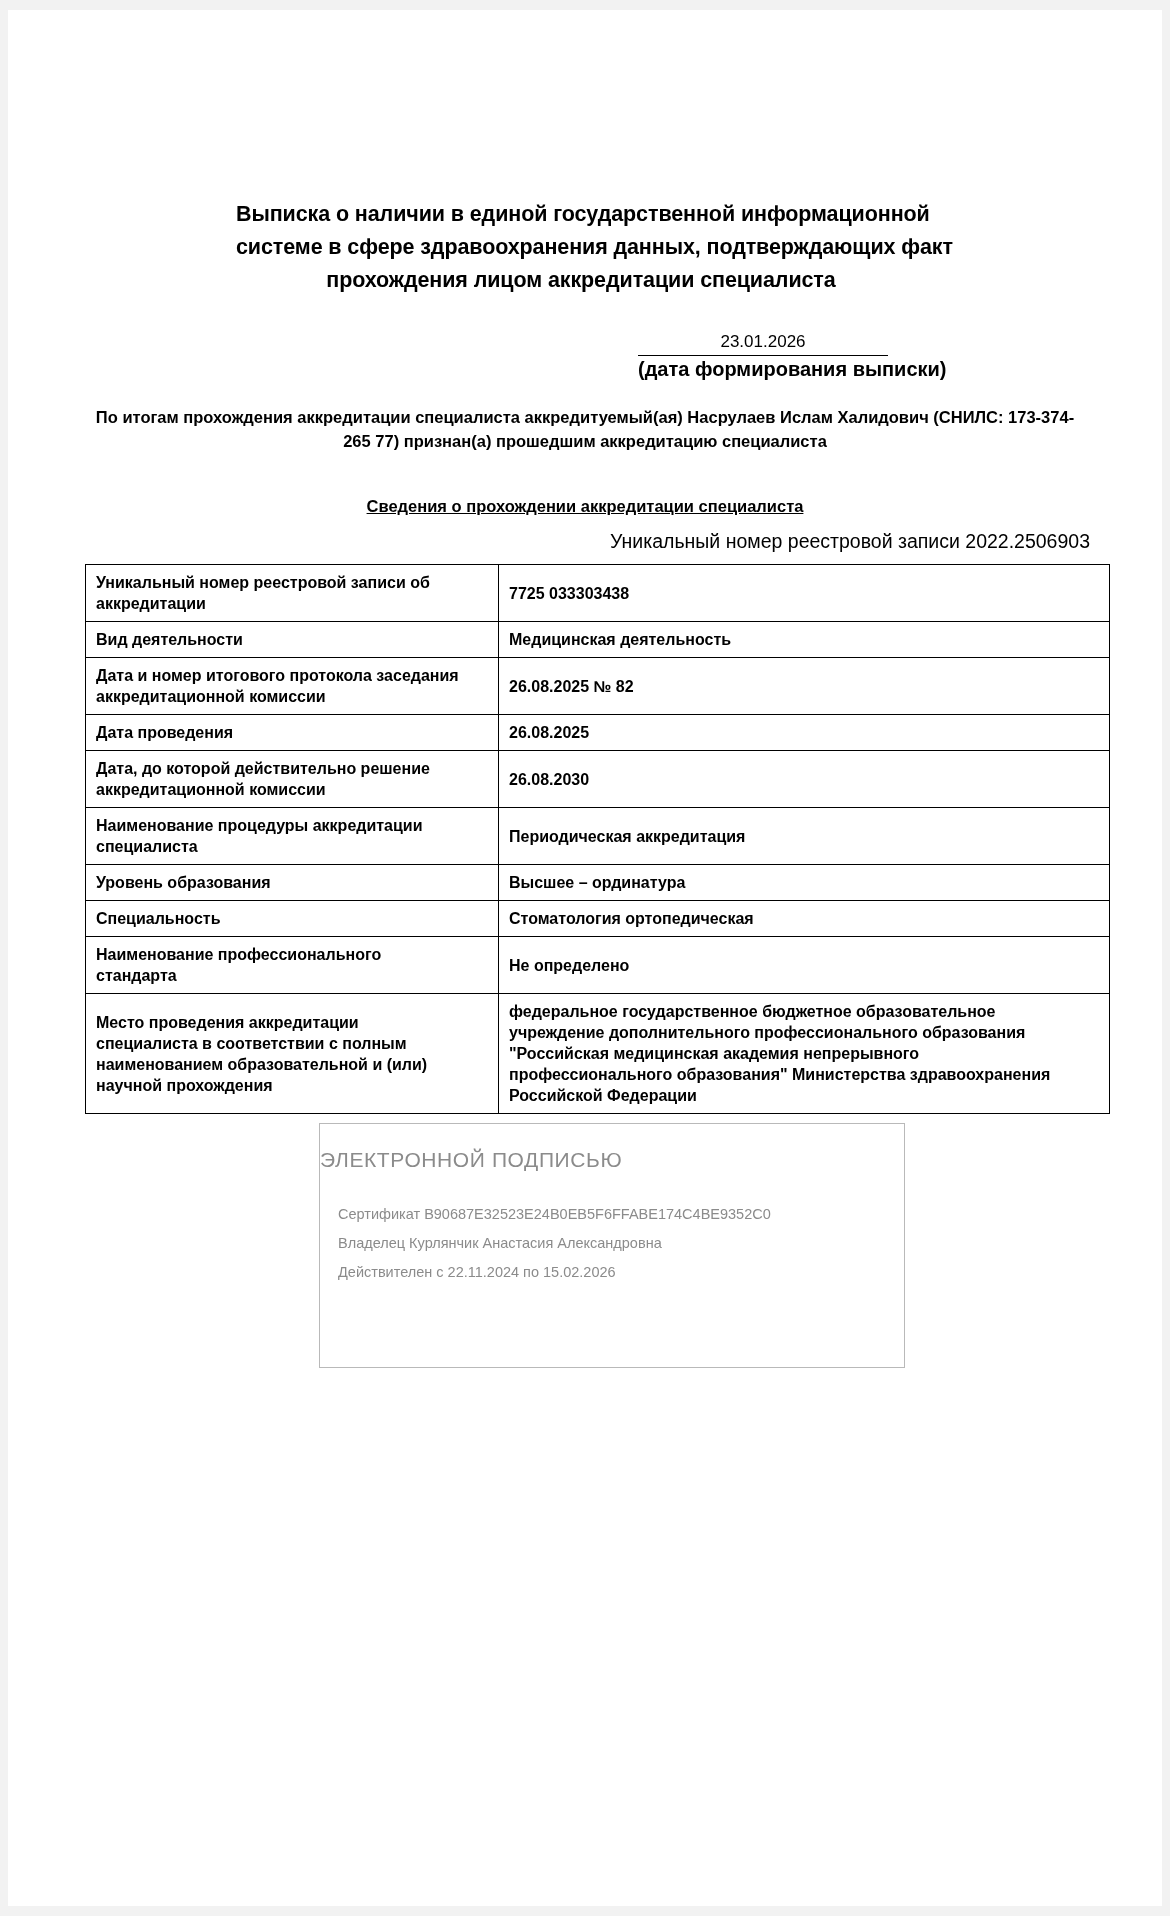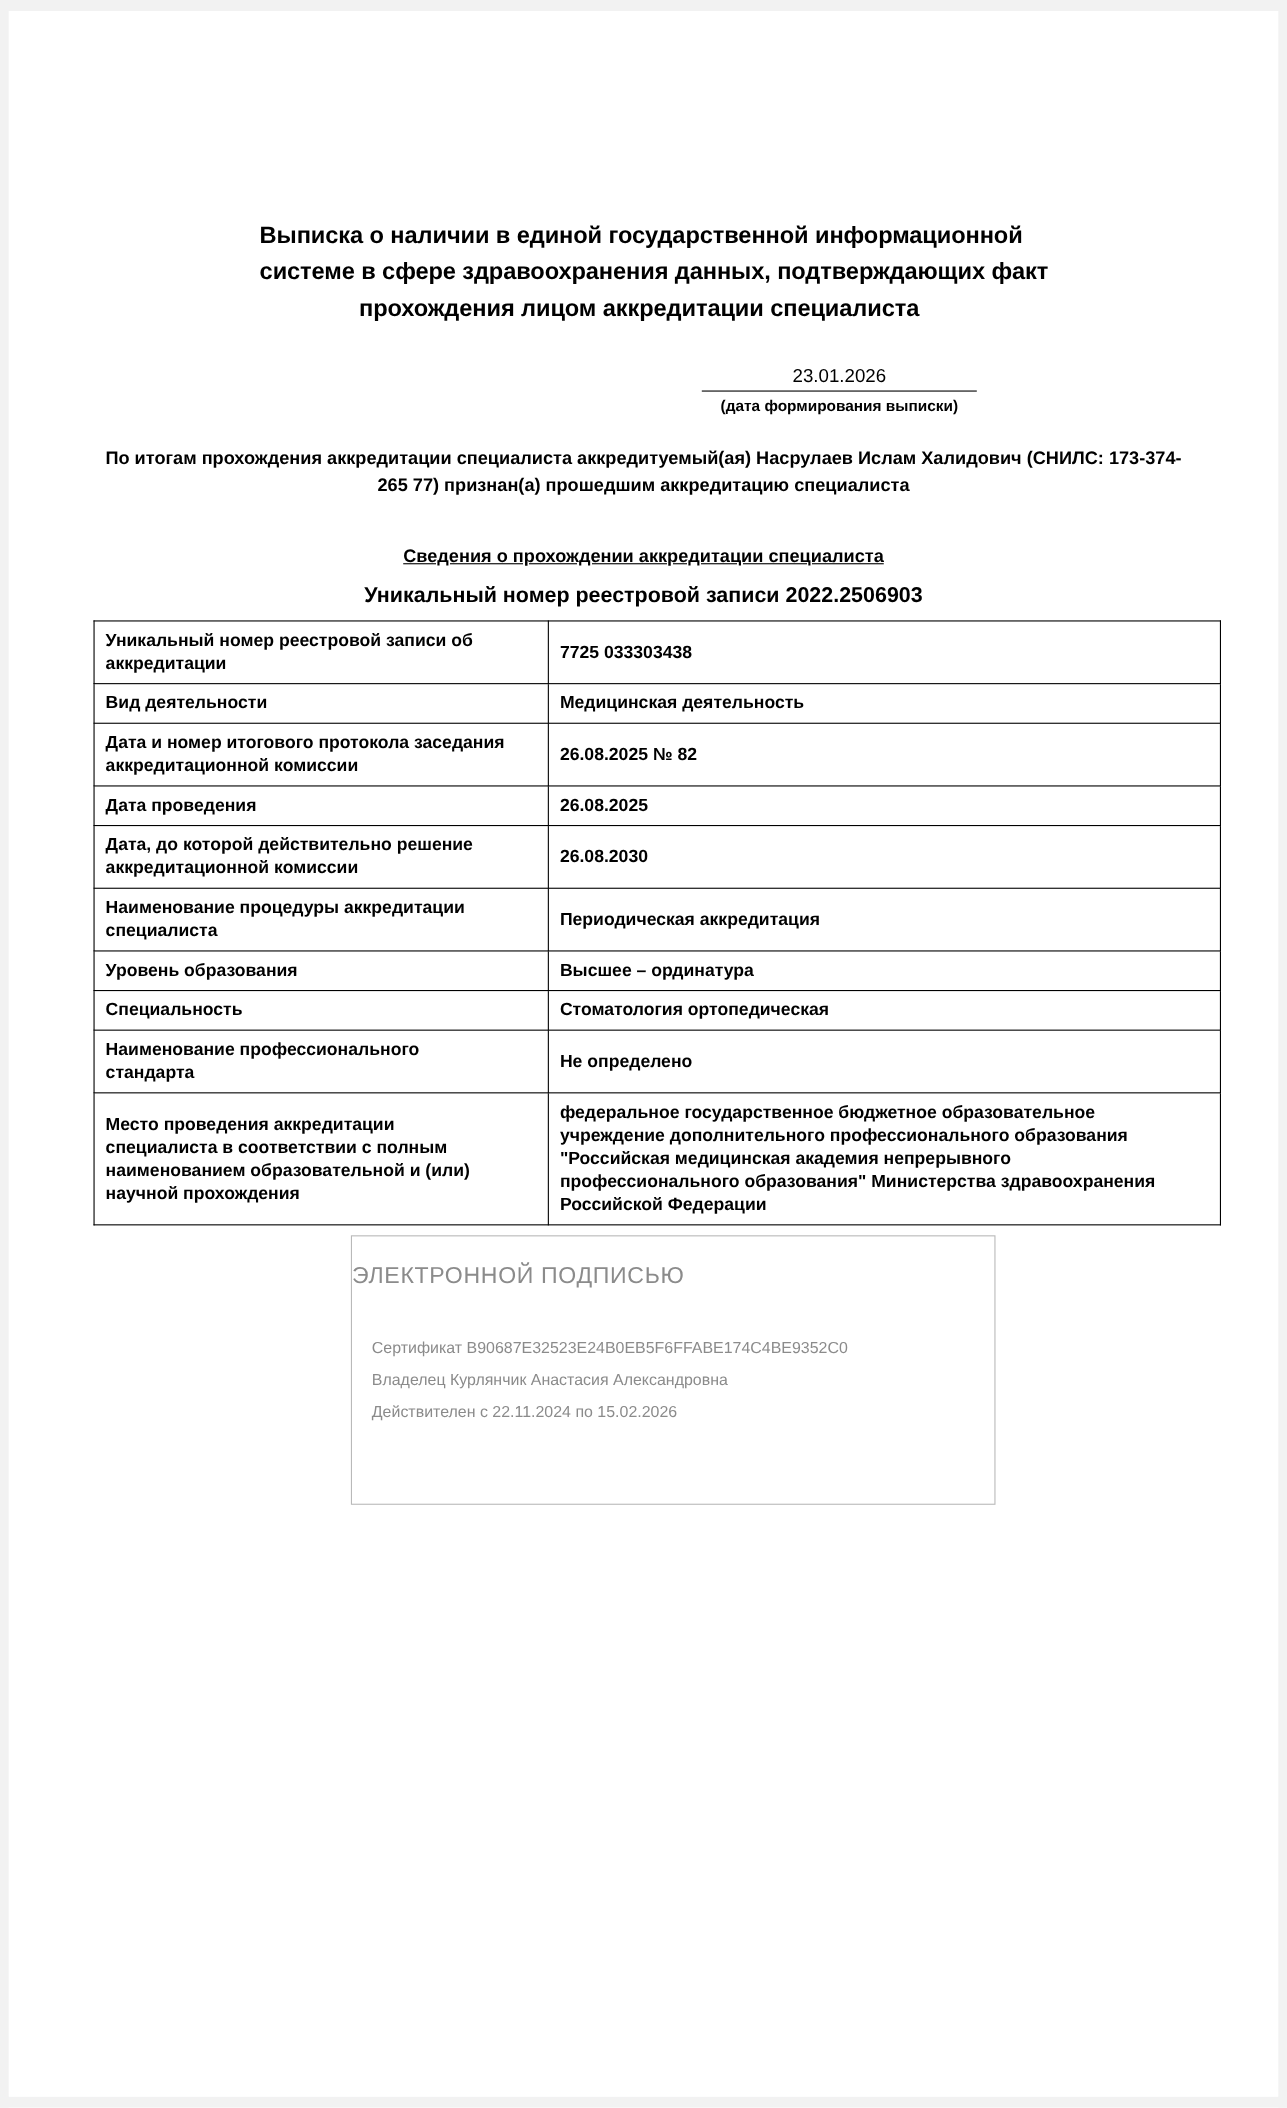--- a/index.html
+++ b/index.html
@@ -79,21 +79,21 @@
     font-size: 17px;
     font-weight: normal;
     line-height: 20px;
     padding-bottom: 3px;
   }
   .date-rule {
     border-top: 1.5px solid #000;
     width: 100%;
   }
   .date-caption {
-    font-size: 14px;
+    font-size: 20px;
     font-weight: bold;
     line-height: 22px;
     padding-top: 2px;
     white-space: nowrap;
   }
 
   
   .intro {
     position: absolute;
     left: 72px;
@@ -117,23 +117,23 @@
     font-weight: bold;
     text-decoration: underline;
     line-height: 22px;
   }
 
   .registry-line {
     position: absolute;
     left: 72px;
     top: 518px;
     width: 1010px;
-    text-align: center;
+    text-align: right;
     font-size: 19.5px;
-    font-weight: bold;
+    font-weight: normal;
     line-height: 26px;
   }
 
   
   .info-table {
     position: absolute;
     left: 77px;
     top: 554px;
     width: 982px;
     border-collapse: collapse;
@@ -176,21 +176,21 @@
     margin-top: 22px;
   }
   .esign-title2 {
     text-align: left;
     font-size: 21px;
     line-height: 28px;
     letter-spacing: 0.6px;
     margin-top: 22px;
   }
   .esign-details {
-    margin-top: 38px;
+    margin-top: 26px;
     padding-left: 18px;
     font-size: 14.5px;
     line-height: 29px;
     color: #8b8b8b;
   }
   .esign-details div { white-space: nowrap; }
 </style>
 </head>
 <body>
 

